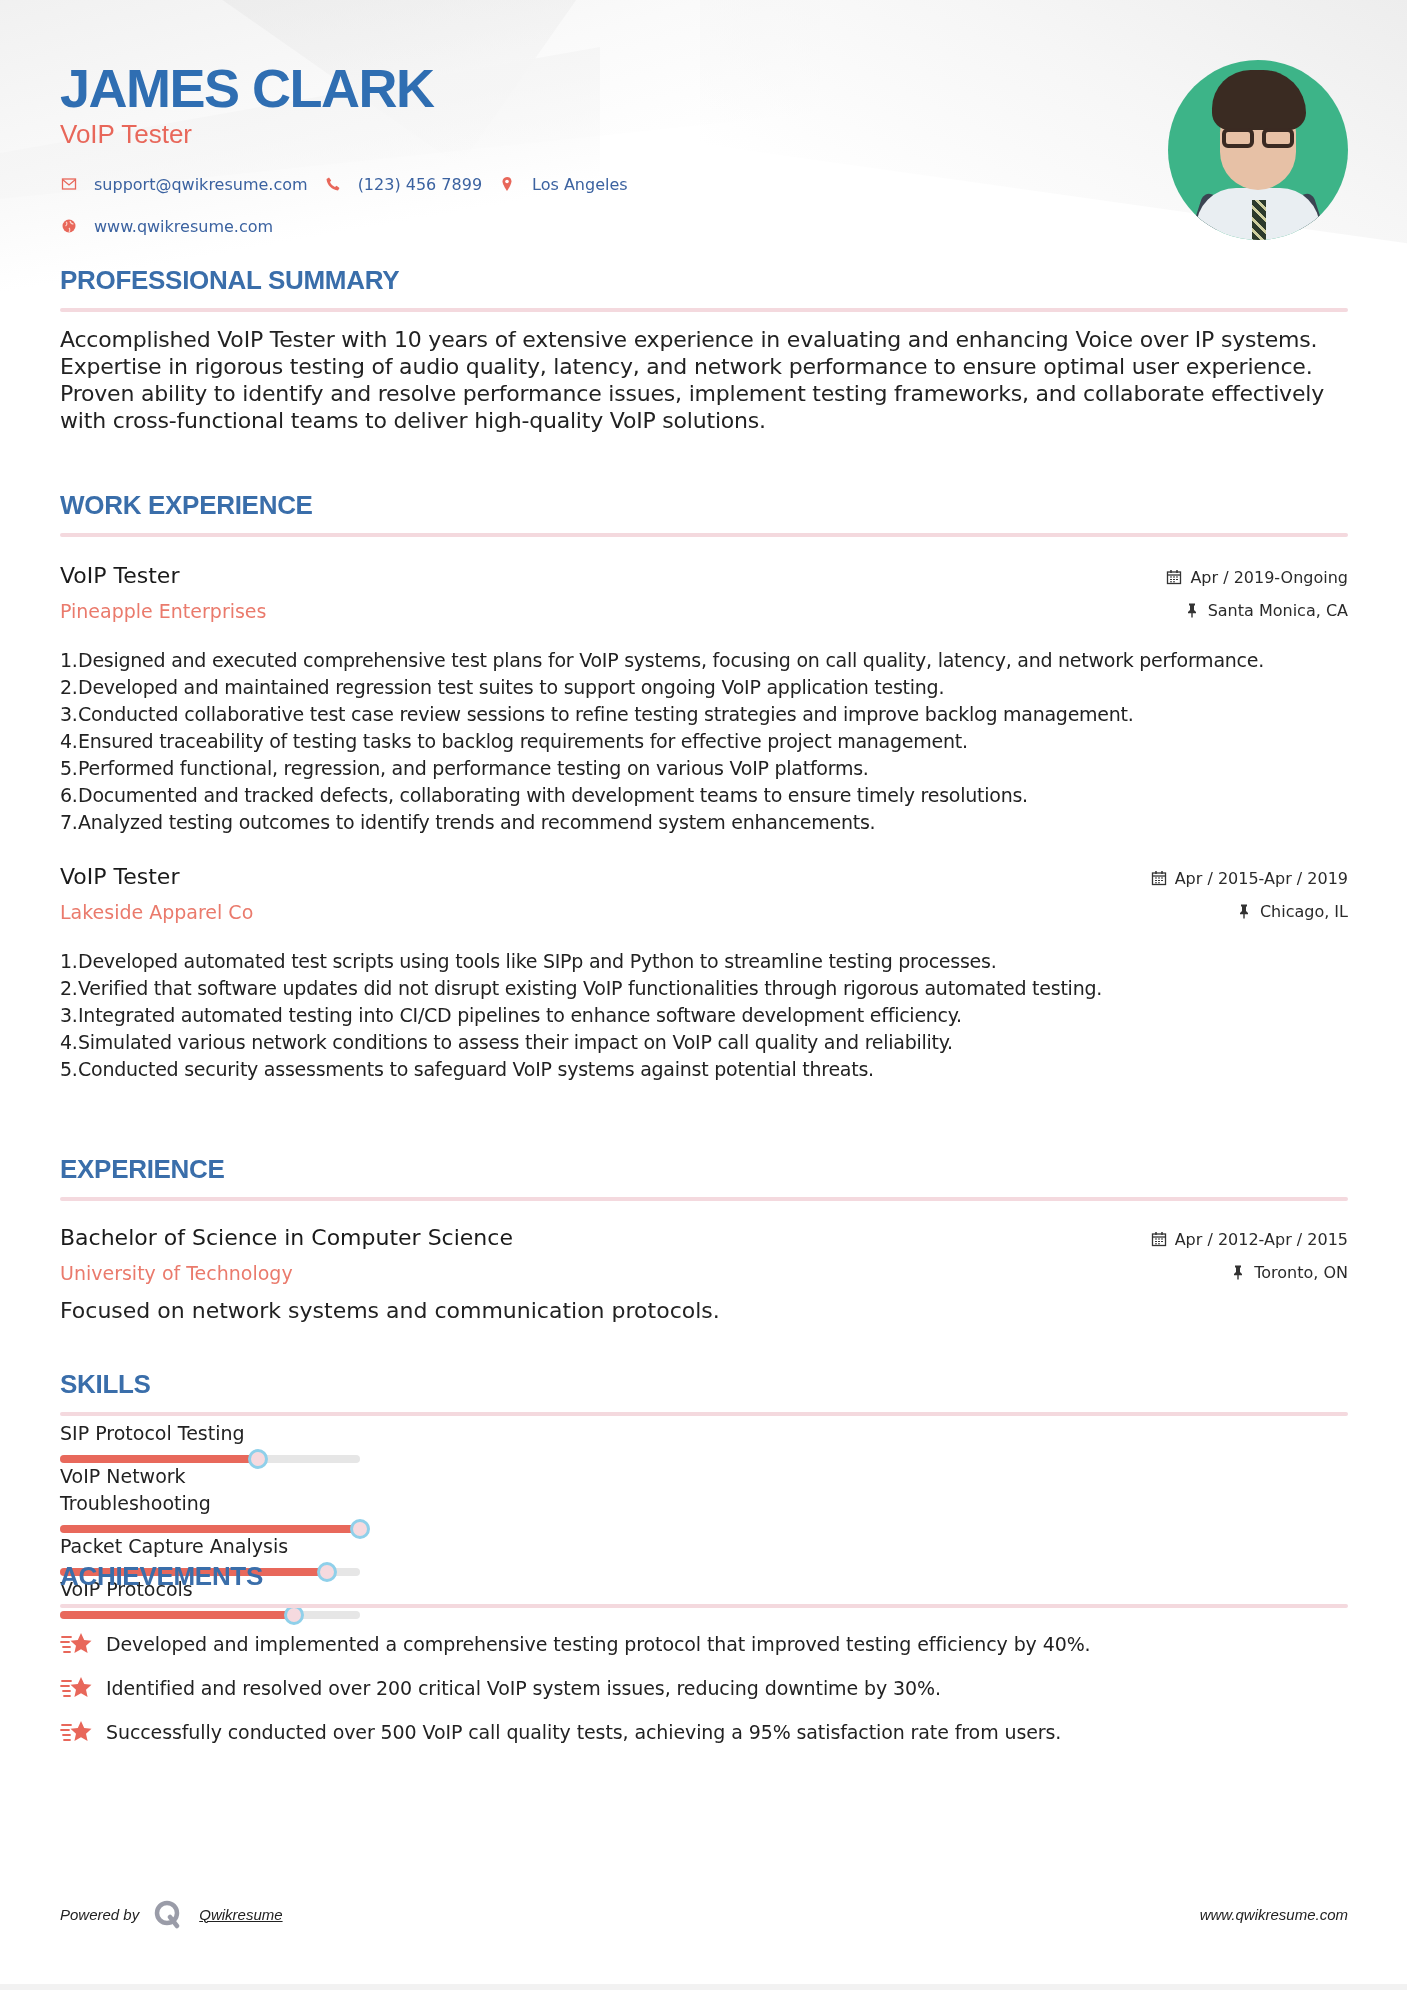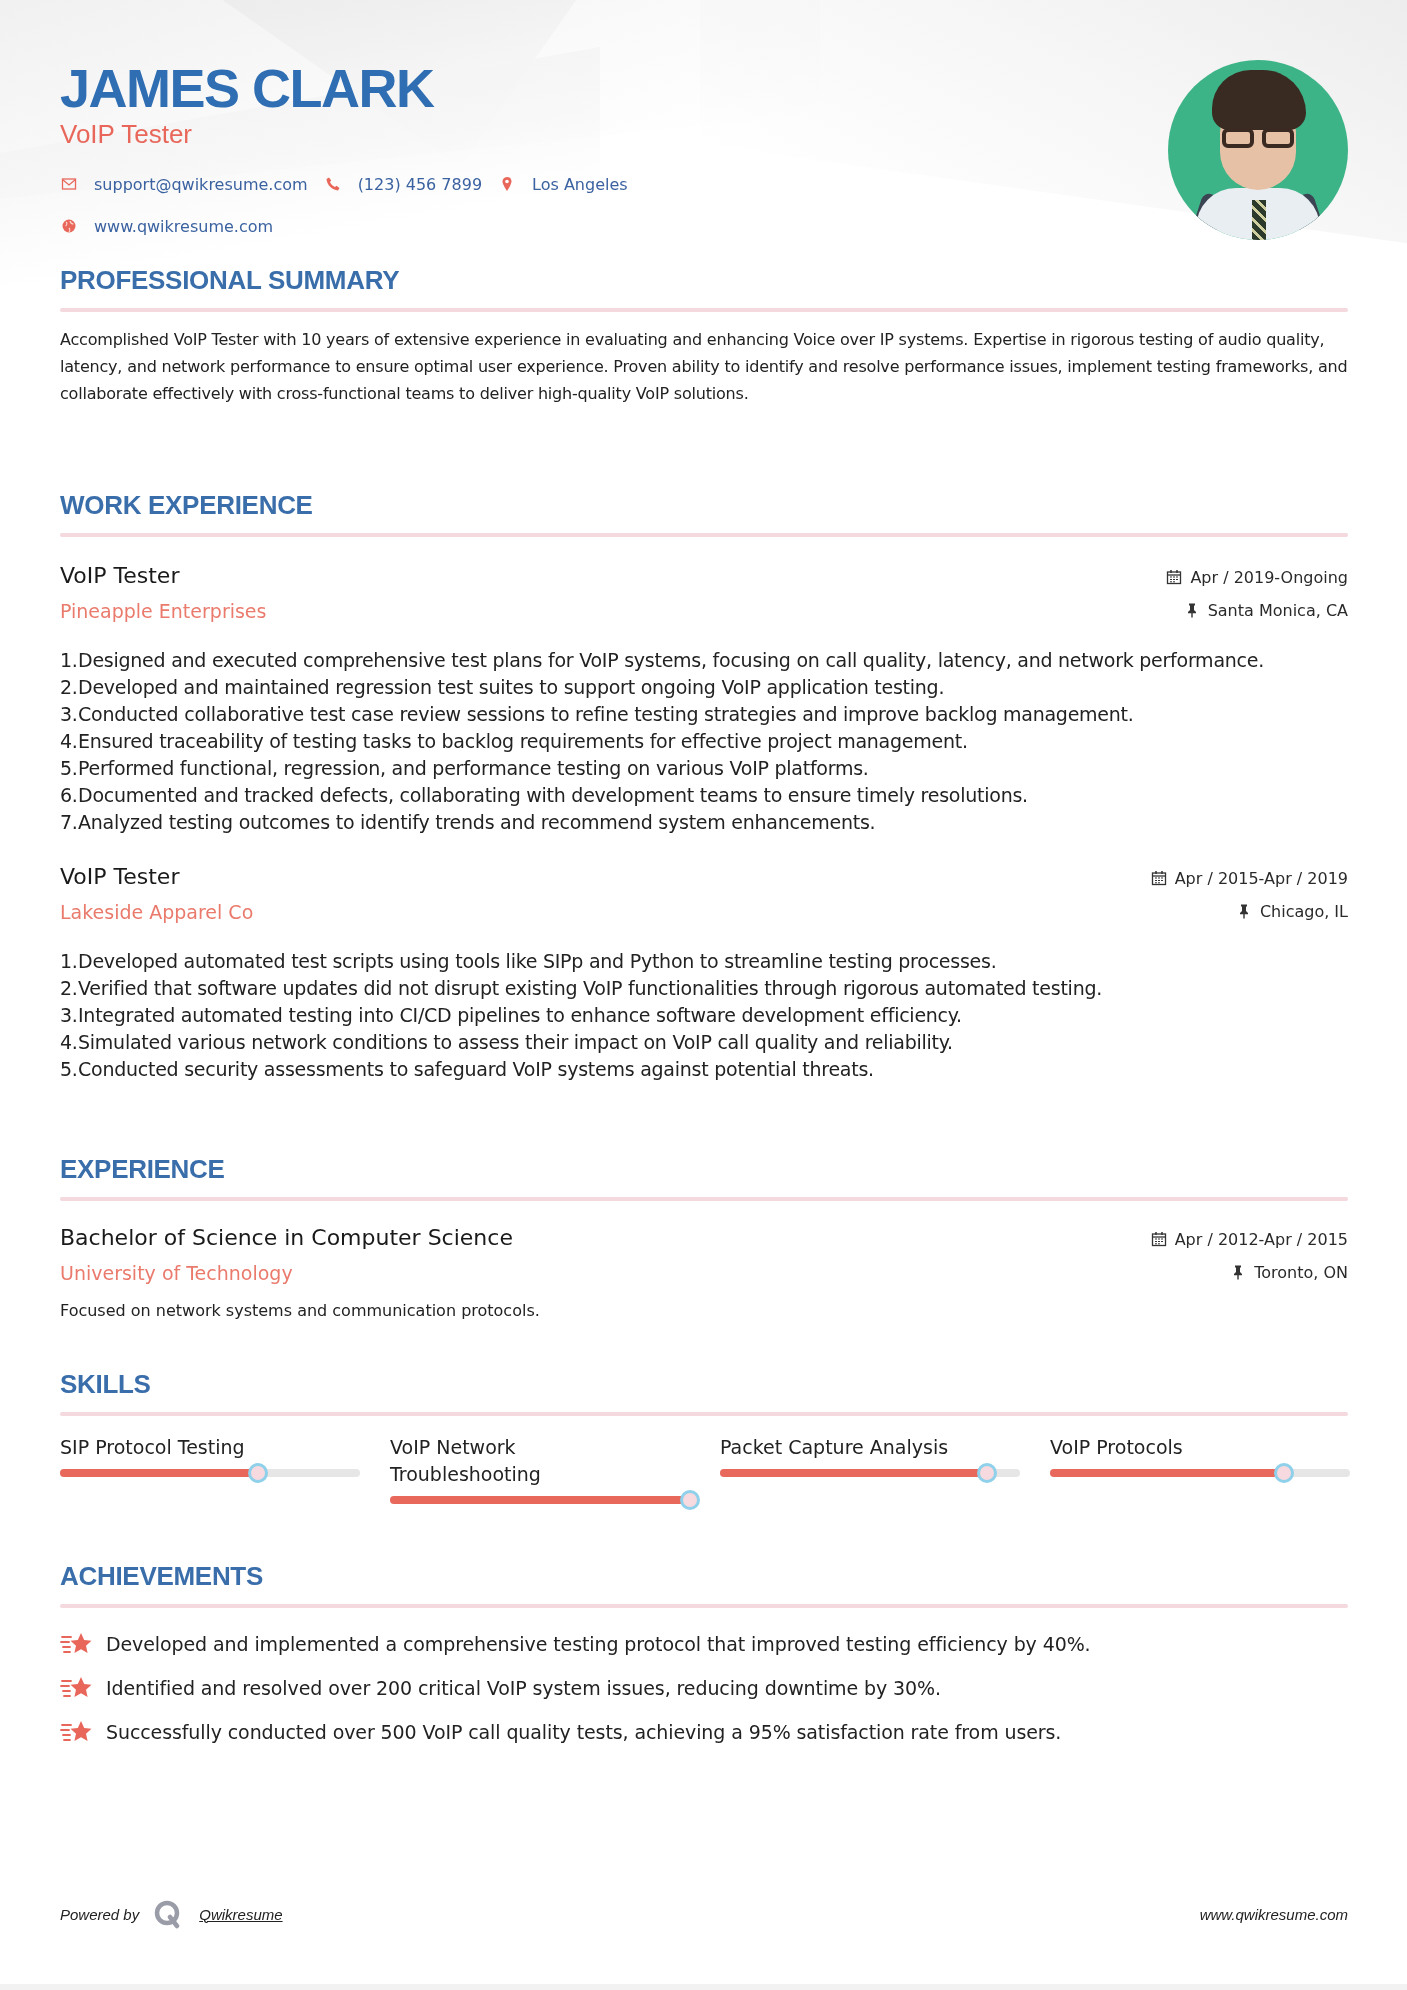--- a/index.html
+++ b/index.html
@@ -33,21 +33,21 @@
   .photo .glasses span.l { left: 2px; } .photo .glasses span.r { left: 42px; }
   .photo .shirt { position: absolute; left: 28px; top: 128px; width: 124px; height: 70px; background: #e9eef2; border-radius: 40px 40px 0 0; }
   .photo .strap-l { position: absolute; left: 26px; top: 134px; width: 24px; height: 60px; background: #3b4452; border-radius: 8px; transform: rotate(18deg); }
   .photo .strap-r { position: absolute; left: 130px; top: 134px; width: 24px; height: 60px; background: #3b4452; border-radius: 8px; transform: rotate(-18deg); }
   .photo .tie { position: absolute; left: 84px; top: 140px; width: 14px; height: 50px; background: repeating-linear-gradient(45deg, #2c3a2c 0 5px, #cfcfa0 5px 8px); }
 
   .section { position: absolute; left: 0; width: 1288px; }
   .section-title { font-family: "Liberation Sans", sans-serif; font-weight: bold; font-size: 26px; color: #3a6eaa; line-height: 32px; letter-spacing: -0.3px; }
   .divider { height: 4px; background: #f4d9de; margin-top: 12px; border-radius: 2px; }
 
-  .body-text { font-size: 16px; line-height: 27px; color: #222; }
+  .body-text { font-size: 22px; line-height: 27px; color: #222; }
 
   .summary { top: 264px; }
   .summary .body-text { margin-top: 14px; letter-spacing: -0.2px; }
 
   .work { top: 489px; }
   .entry { position: relative; }
   .entry-head { position: relative; height: 74px; }
   .entry-title { position: absolute; left: 0; top: 0; font-size: 22px; line-height: 30px; color: #1a1a1a; }
   .entry-company { position: absolute; left: 0; top: 37px; font-size: 19px; line-height: 26px; color: #ea7a6c; }
   .entry-meta { position: absolute; right: 0; top: 4px; text-align: right; font-size: 16px; color: #2a2a2a; }
@@ -61,21 +61,21 @@
   ol.bullets li .num { position: absolute; left: 0; top: 0; }
 
   .job1 { margin-top: 24px; }
   .job2 { margin-top: 26px; }
 
   .education { top: 1153px; }
   .education .entry { margin-top: 22px; }
   .education .body-text { margin-top: 0px; }
 
   .skills { top: 1368px; }
-  .skills-grid { display: flex; margin-top: 18px; }
+  .skills-grid { display: flex; margin-top: 4px; flex-direction: column; }
   .skill { width: 300px; margin-right: 30px; position: relative; }
   .skill:last-child { margin-right: 0; }
   .skill-label { font-size: 19px; line-height: 27px; color: #222; height: auto; }
   .skill-bar { position: relative; height: 8px; background: #e6e6e6; border-radius: 4px; margin-top: 8px; width: 300px; }
   .skill-fill { position: absolute; left: 0; top: 0; height: 8px; background: #e8685b; border-radius: 4px; }
   .skill-knob { position: absolute; top: -6px; width: 20px; height: 20px; border-radius: 50%; background: #f6dadf; border: 3px solid #8fd0ea; margin-left: -10px; }
 
   .achievements { top: 1560px; }
   .ach-list { margin-top: 14px; }
   .ach-item { display: flex; align-items: center; height: 44px; font-size: 19px; color: #222; letter-spacing: -0.1px; }

